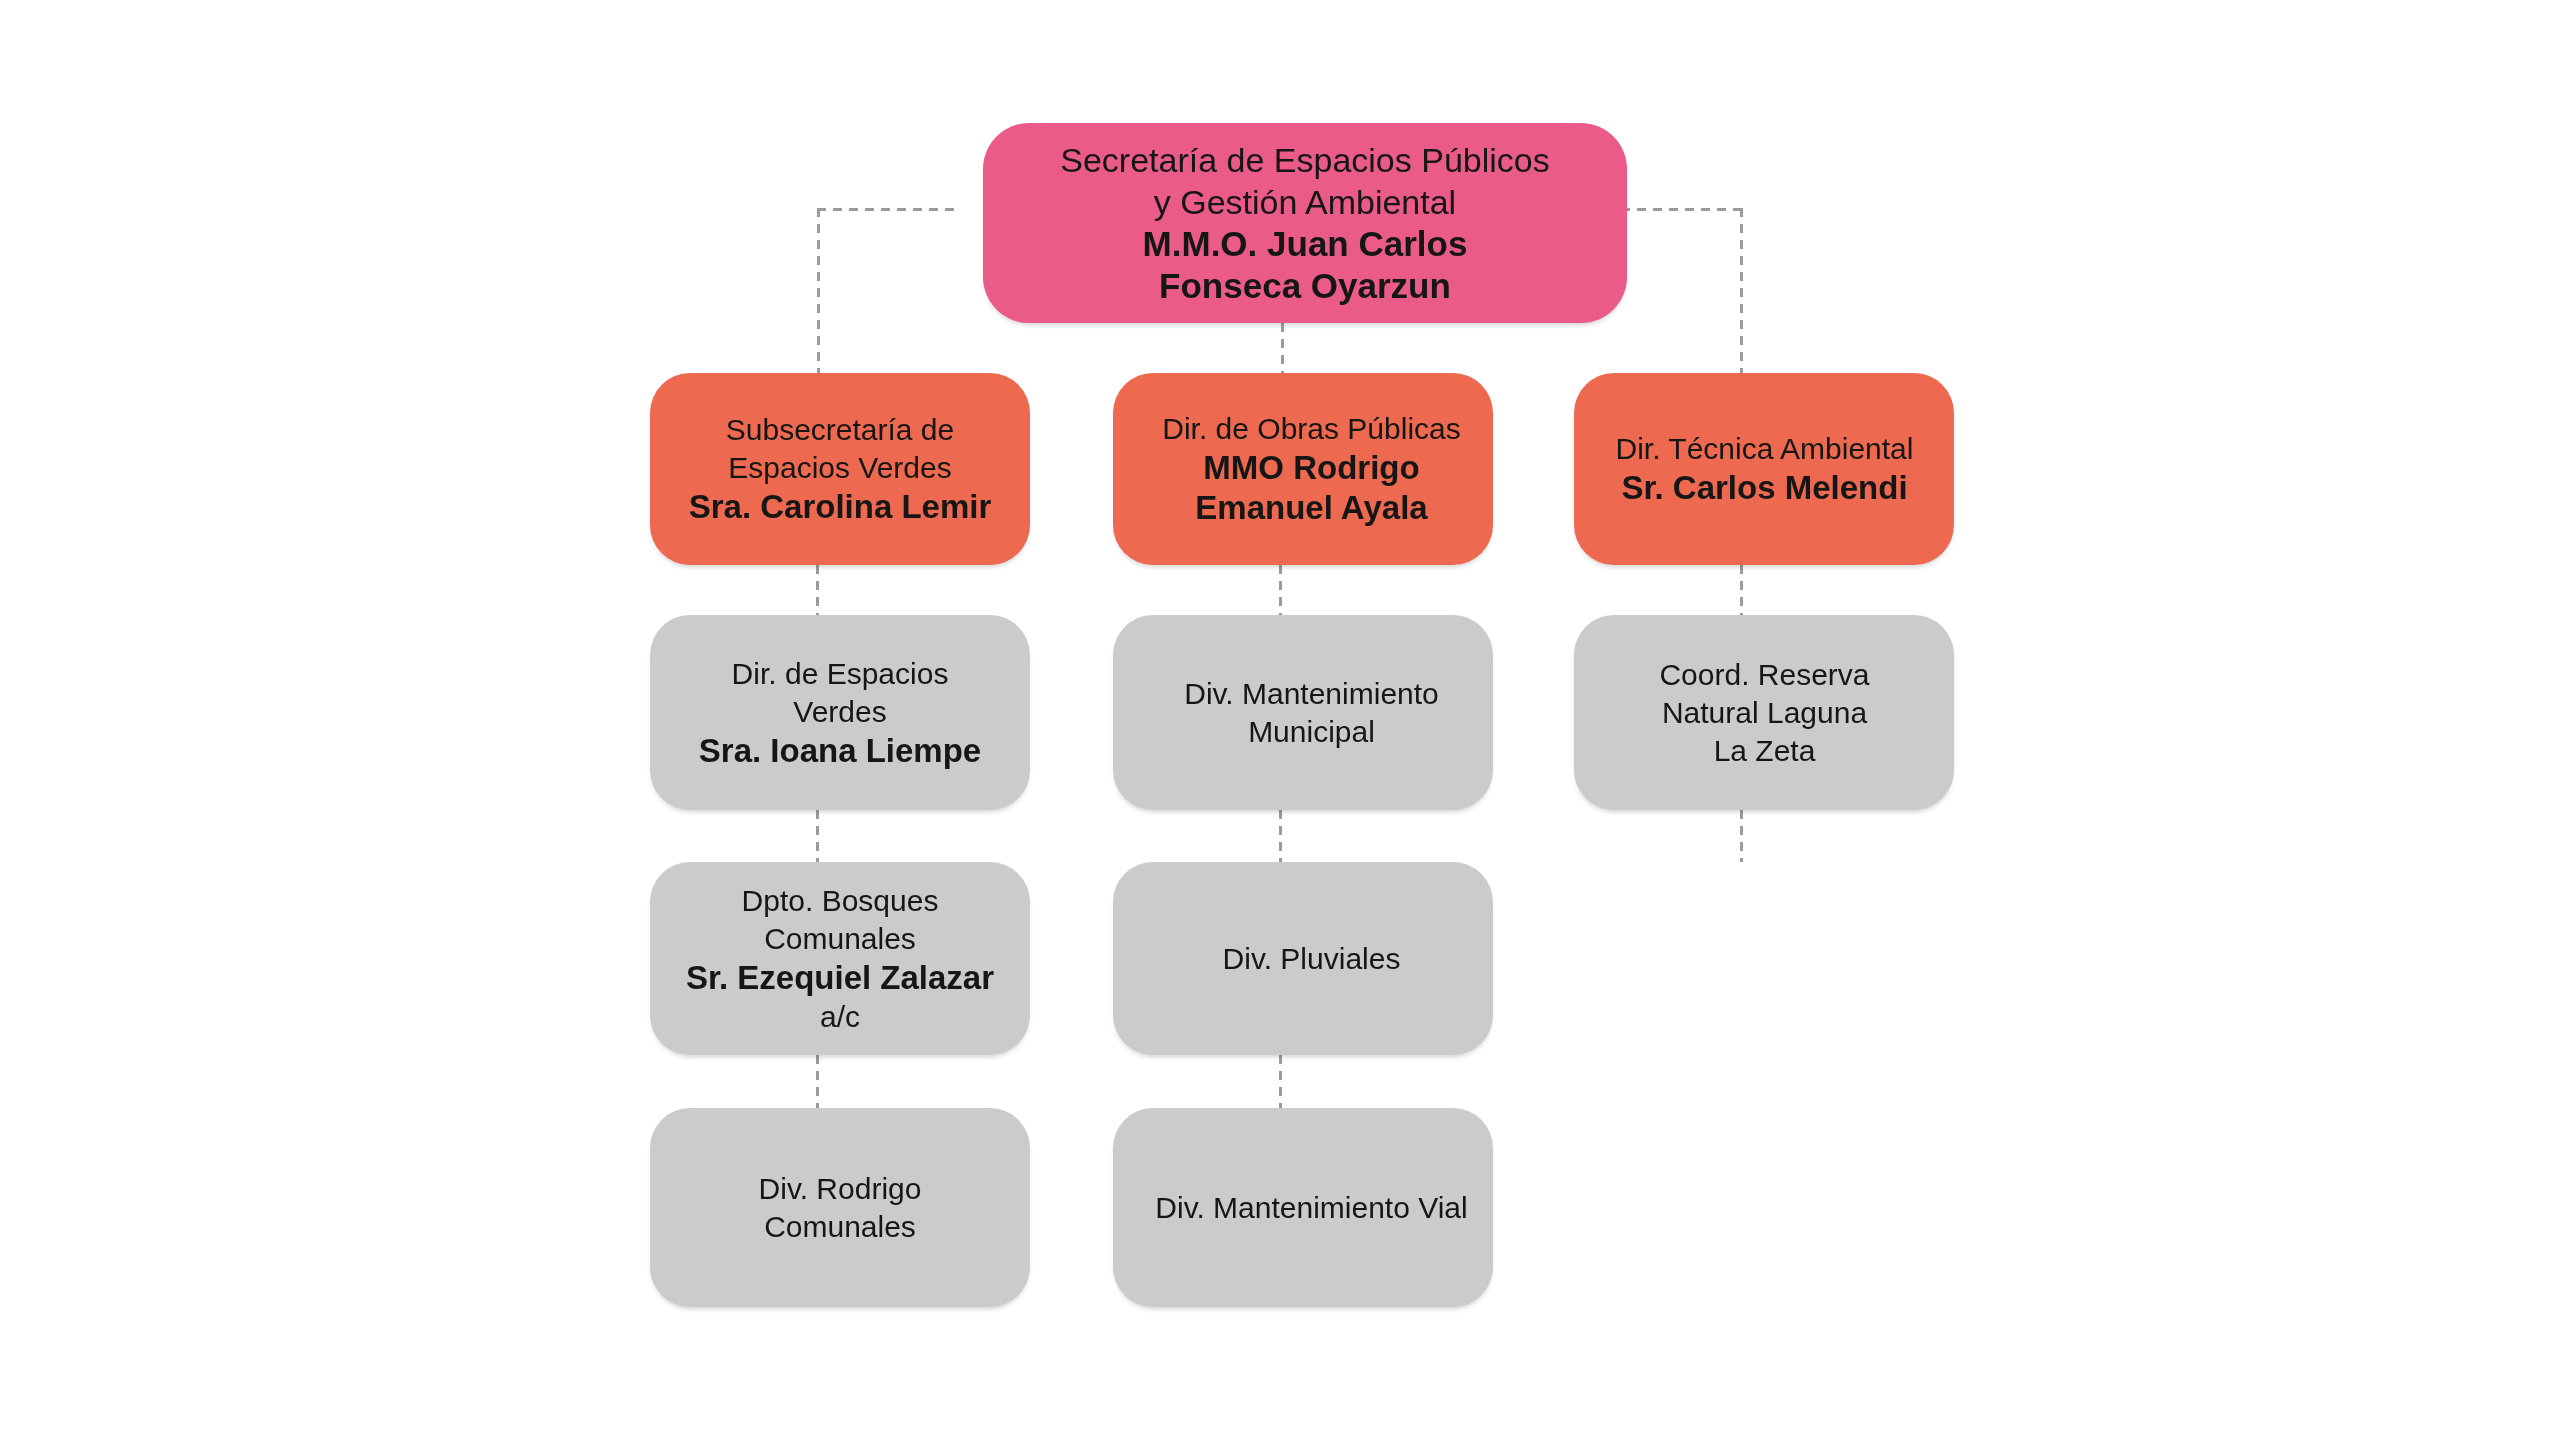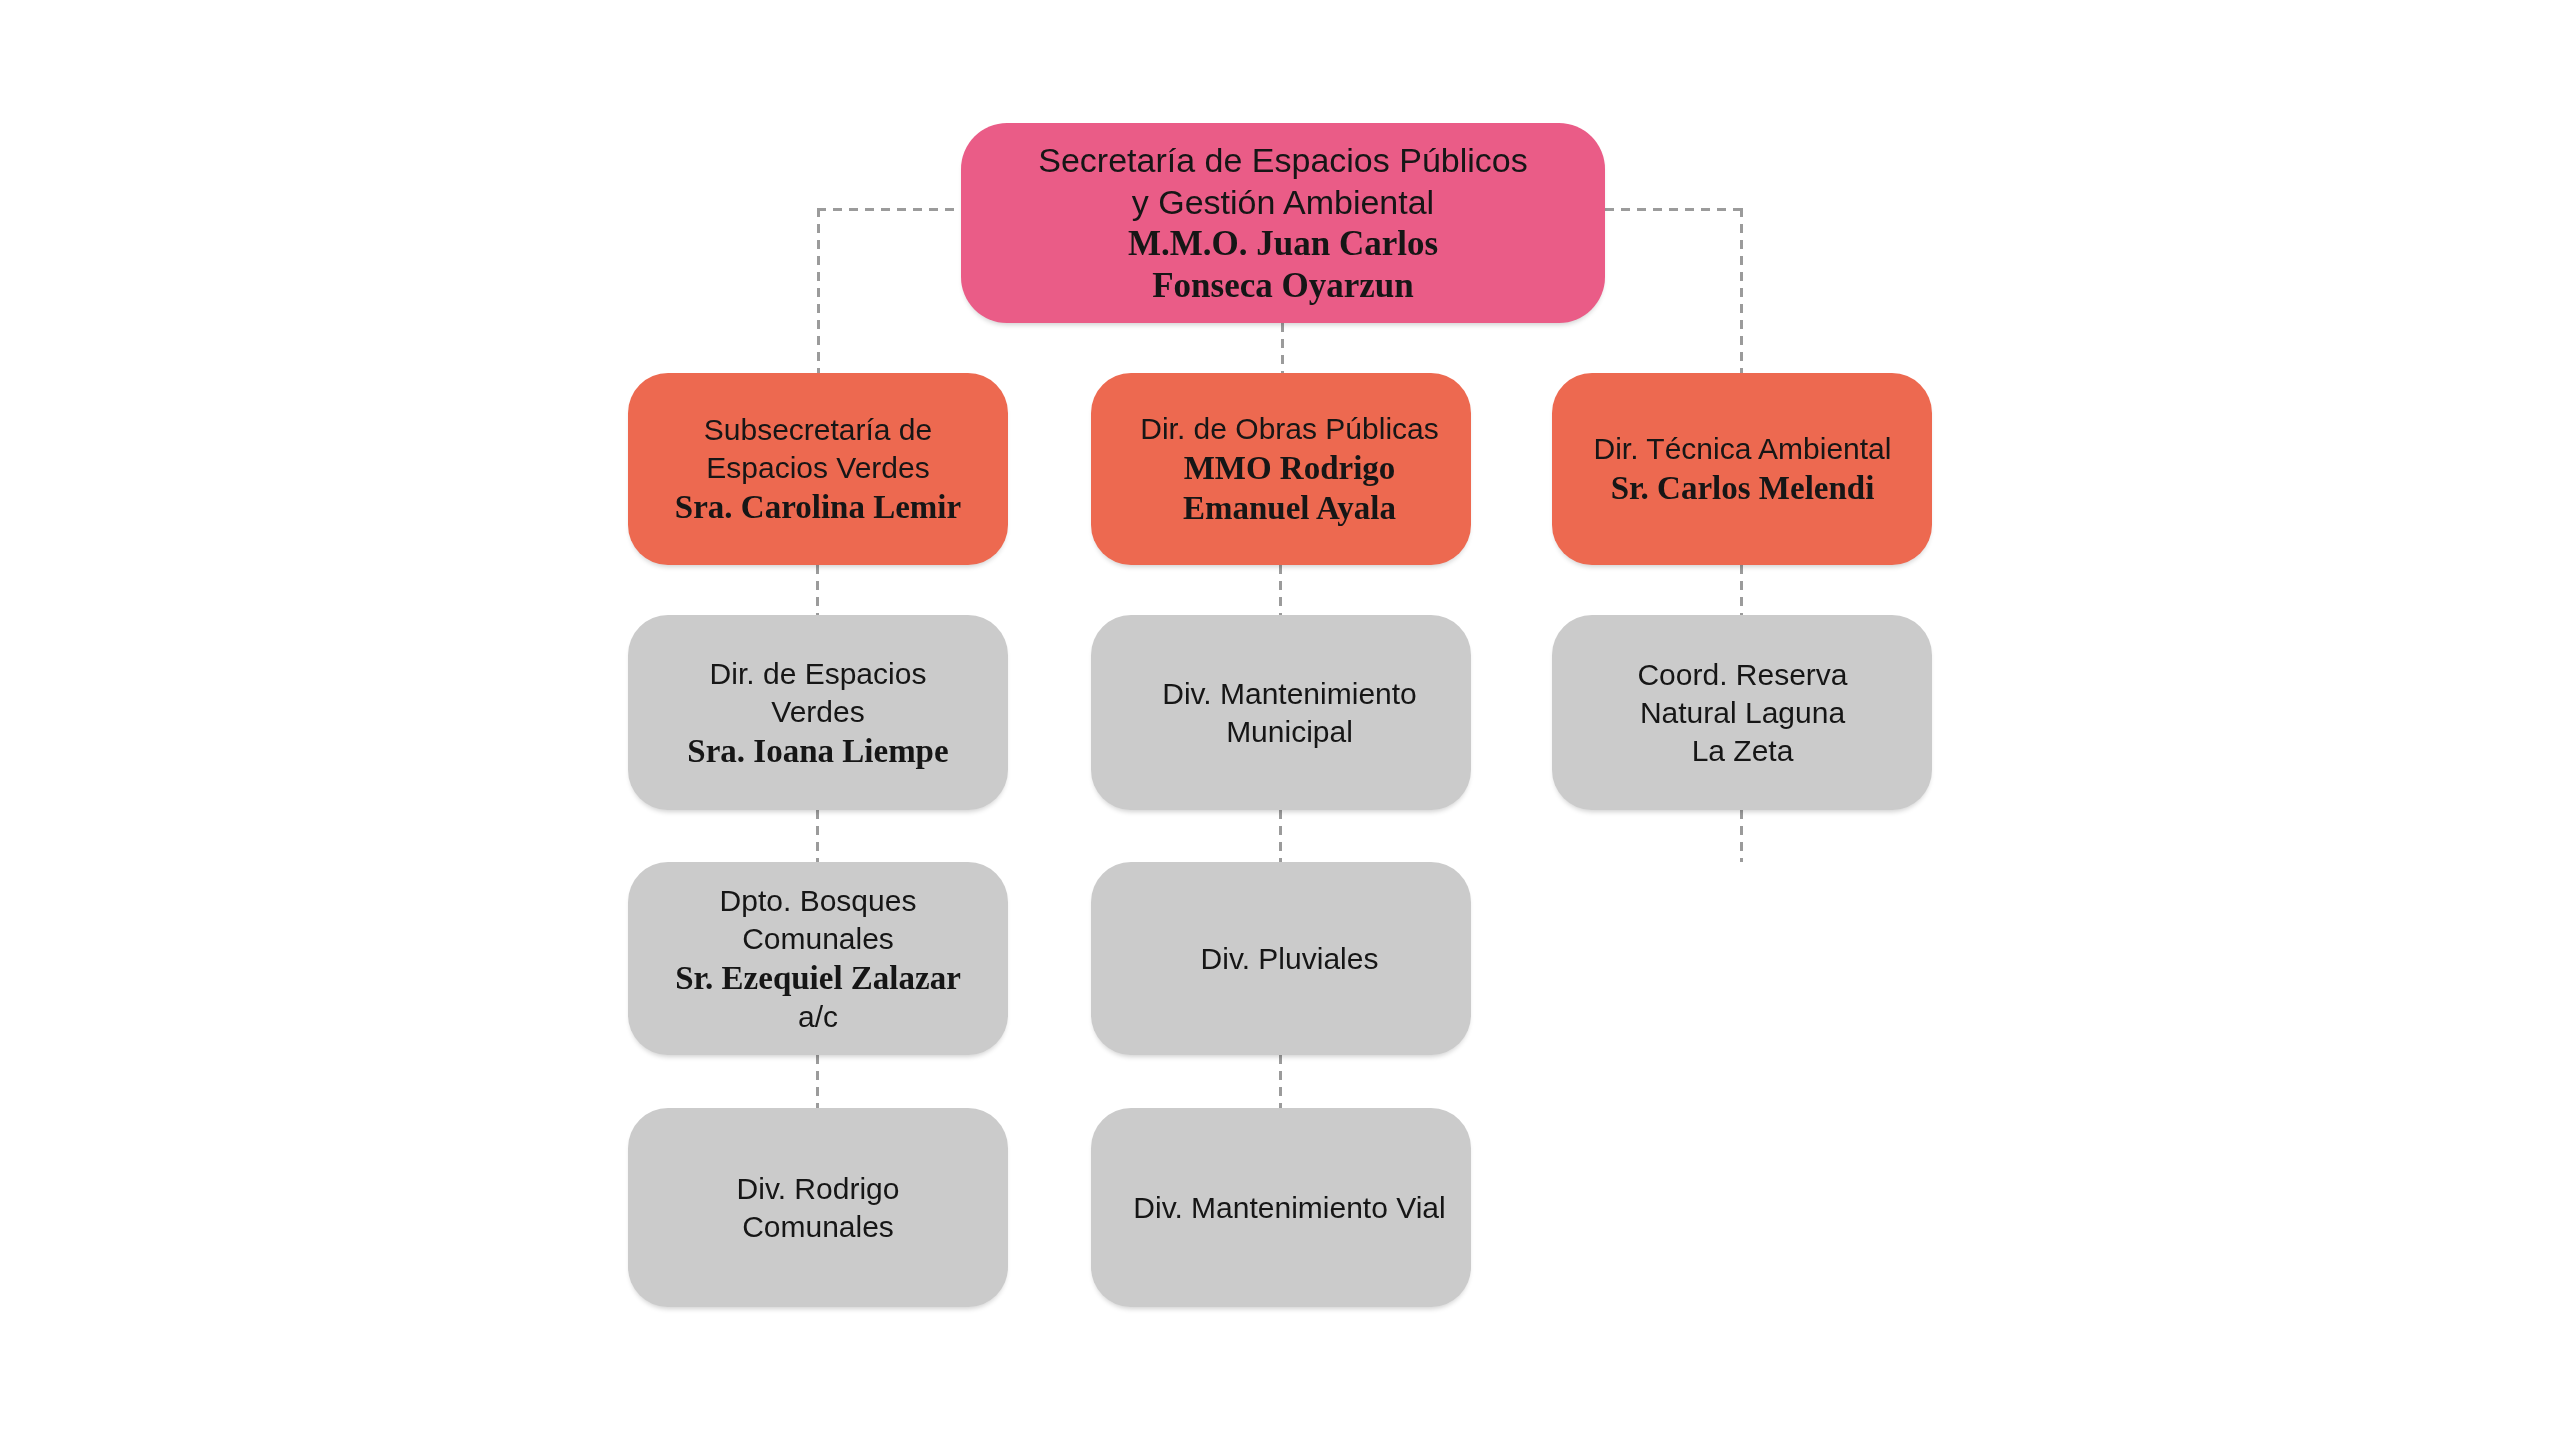--- a/index.html
+++ b/index.html
@@ -22,20 +22,21 @@
     position: absolute;
     display: flex;
     flex-direction: column;
     justify-content: center;
     align-items: center;
     text-align: center;
     color: #161616;
     box-shadow: 0 4px 5px -2px rgba(0,0,0,0.18);
     box-sizing: border-box;
     padding: 8px 12px;
+    margin-left: 22px;
   }
   .level1 {
     left: 961px; top: 123px;
     width: 644px; height: 200px;
     background: #EA5C87;
     border-radius: 46px;
   }
   .level2 {
     background: #ED6950;
     border-radius: 40px;
@@ -60,21 +61,20 @@
   .line {
     font-size: 30px;
     line-height: 38px;
     font-weight: 400;
     white-space: nowrap;
   }
   .line.bold {
     font-size: 33px;
     line-height: 40px;
     font-weight: 700;
-    font-family: Liberation Serif, serif;
   }
   .level1 .line {
     font-size: 34px;
     line-height: 42px;
   }
   .level1 .line.bold {
     font-size: 35px;
   }
 
   

